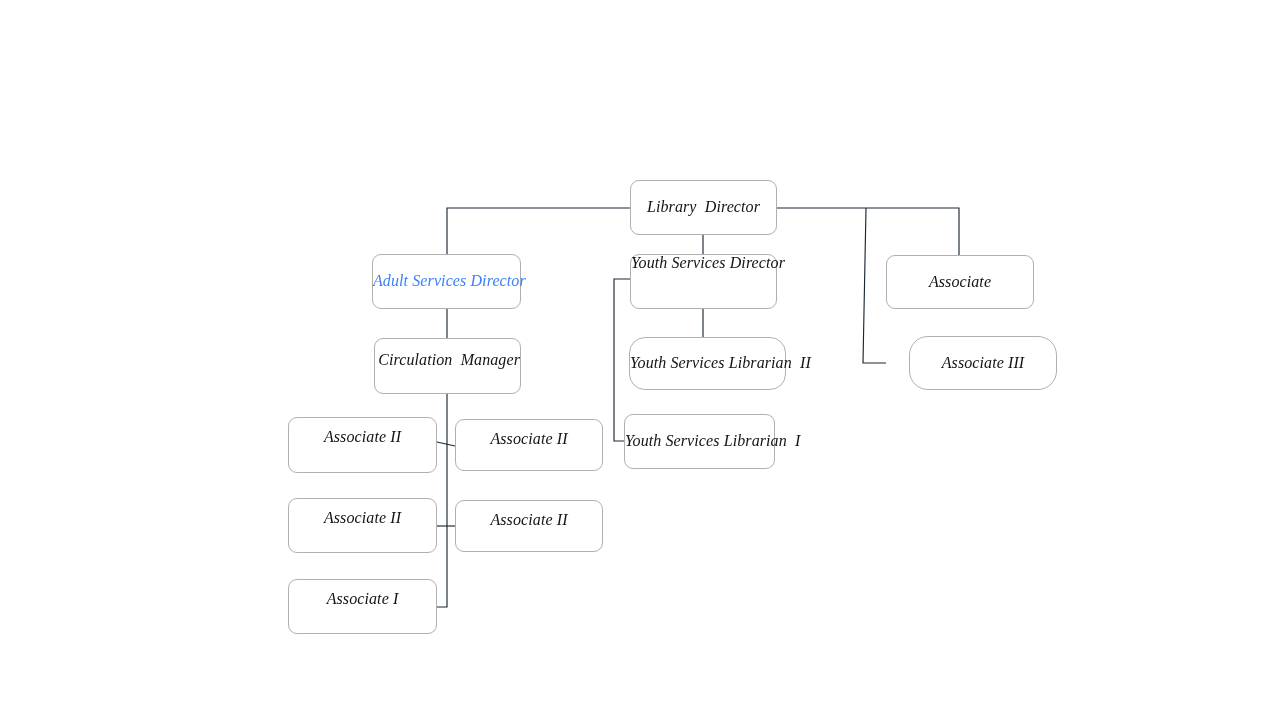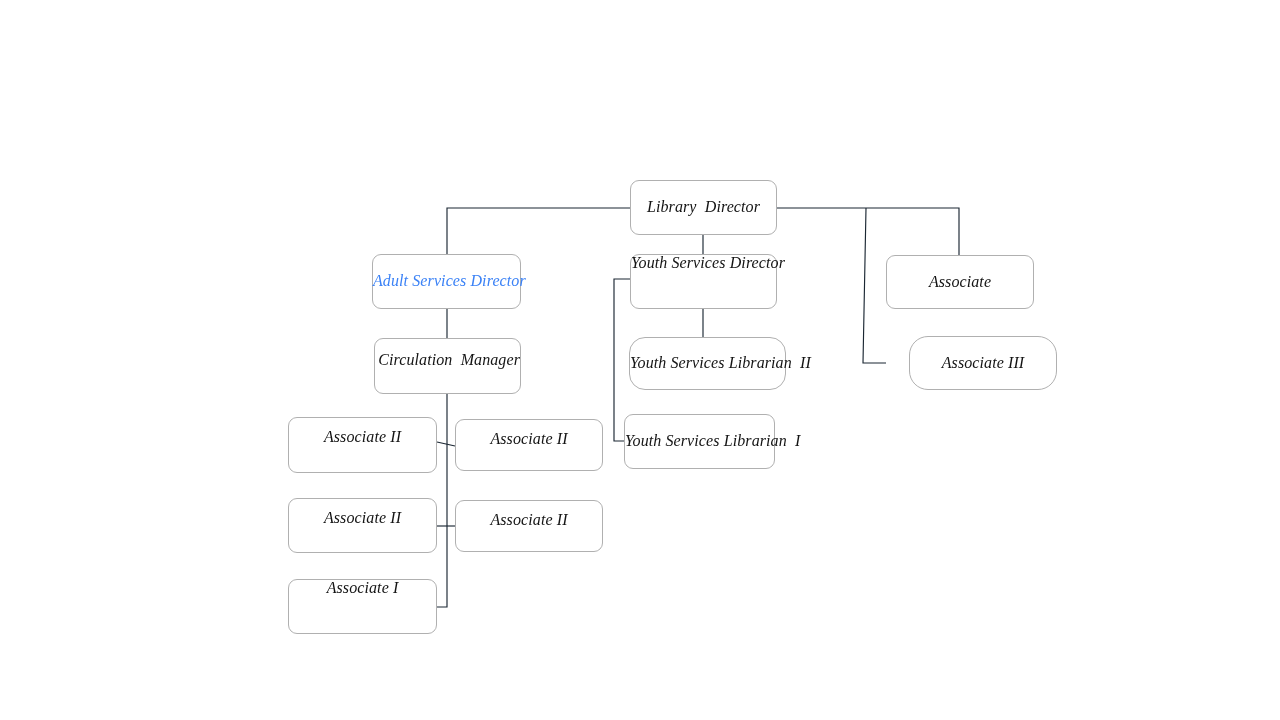--- a/index.html
+++ b/index.html
@@ -101,17 +101,17 @@
       <div class="node-box" style="left: 455px; top: 419px; width: 148px; height: 52px; border-color: rgb(176, 176, 176);">
         <span class="node-label" style="margin-top: 11px; color: rgb(20, 20, 20);">Associate II</span>
       </div>
       <div class="node-box" style="left: 288px; top: 498px; width: 149px; height: 55px; border-color: rgb(176, 176, 176);">
         <span class="node-label" style="margin-top: 11px; color: rgb(20, 20, 20);">Associate II</span>
       </div>
       <div class="node-box" style="left: 455px; top: 500px; width: 148px; height: 52px; border-color: rgb(176, 176, 176);">
         <span class="node-label" style="margin-top: 11px; color: rgb(20, 20, 20);">Associate II</span>
       </div>
       <div class="node-box" style="left: 288px; top: 579px; width: 149px; height: 55px; border-color: rgb(176, 176, 176);">
-        <span class="node-label" style="color: rgb(20, 20, 20);">Associate I</span>
+        <span class="node-label" style="margin-top: 11px; color: rgb(20, 20, 20);">Associate I</span>
       </div>
     </div>
 
 </div>
 
 </body></html>

